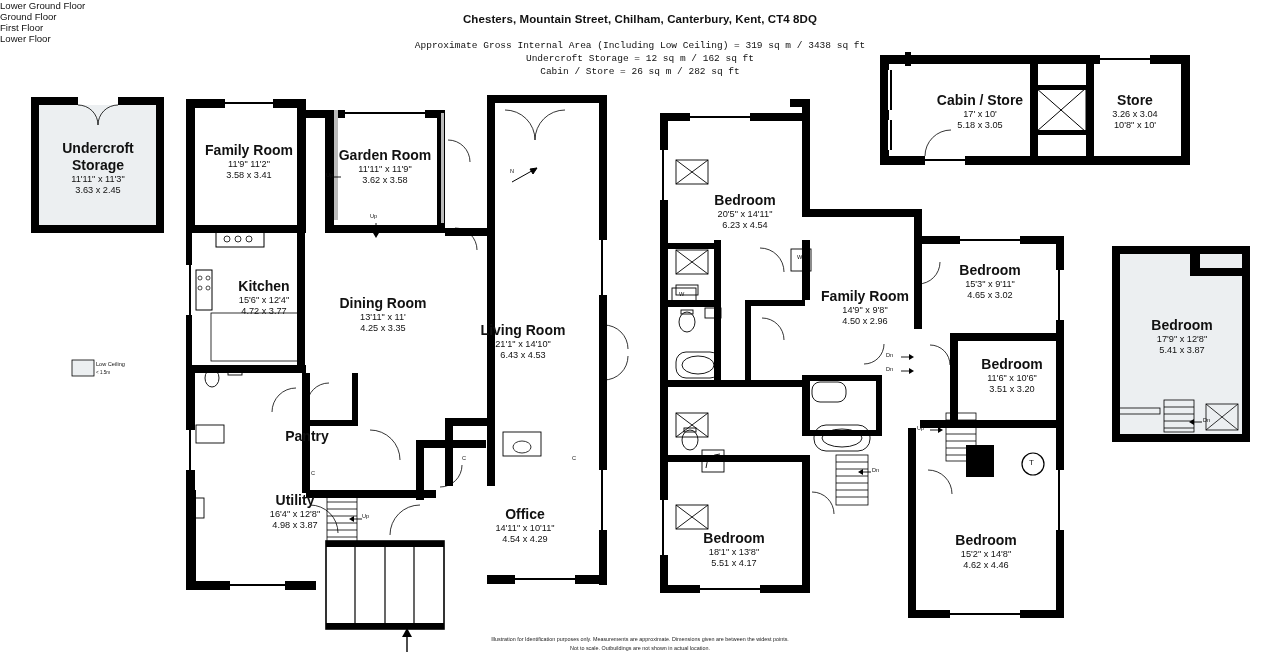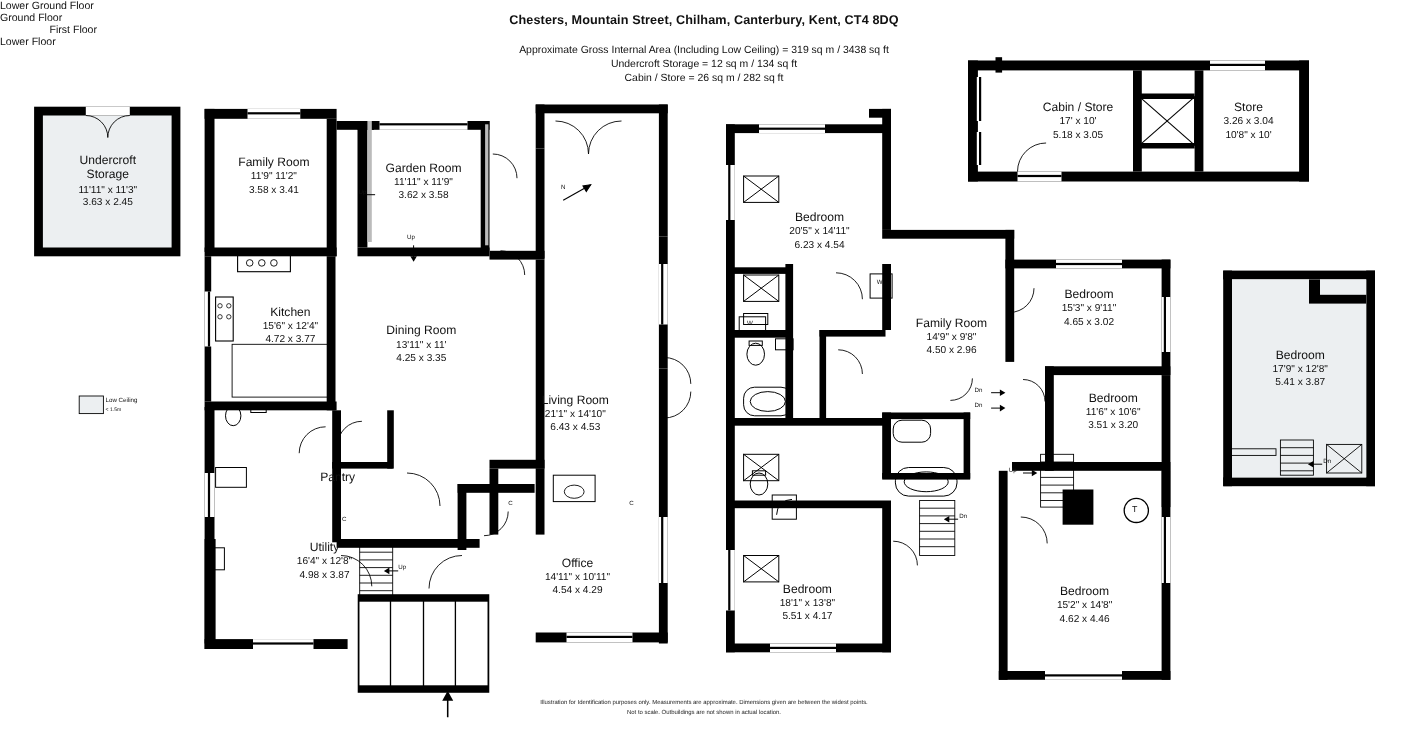--- a/index.html
+++ b/index.html
@@ -1,36 +1,36 @@
 <!DOCTYPE html>
 <html><head>
 <meta charset="utf-8">
 <style>
   html,body{margin:0;padding:0;background:#ffffff;}
   body{width:1280px;height:666px;position:relative;overflow:hidden;
        font-family:"Liberation Sans", sans-serif;color:#111;}
   .plan{position:absolute;left:0;top:0;width:1280px;height:666px;}
   .t{position:absolute;text-align:center;line-height:1.22;}
   .title{font-size:11.5px;font-weight:700;letter-spacing:.1px;}
-  .sub{font-size:9.5px;}
+  .sub{font-size:9.5px;font-family:Liberation Mono, monospace;}
   .room{font-size:9.2px;}
-  .room b{font-weight:400;font-size:11px;display:block;}
+  .room b{font-weight:700;font-size:14px;display:block;}
   .flabel{font-size:9.6px;font-weight:400;text-align:left;}
   .tiny{font-size:5.6px;}
   .micro{font-size:4.6px;}
   .note{font-size:5.4px;text-align:center;line-height:1.45;color:#222;}
   svg{position:absolute;left:0;top:0;overflow:visible;}
 </style>
 </head>
 <body>
 
 <div class="t title" style="left:340px;top:12px;width:600px;">Chesters, Mountain Street, Chilham, Canterbury, Kent, CT4 8DQ</div>
 
 <div class="t sub" style="left:340px;top:40px;width:600px;">Approximate Gross Internal Area (Including Low Ceiling) =  319 sq m / 3438 sq ft</div>
-<div class="t sub" style="left:340px;top:53px;width:600px;">Undercroft Storage = 12 sq m / 134 sq ft</div>
+<div class="t sub" style="left:340px;top:53px;width:600px;">Undercroft Storage = 12 sq m / 162 sq ft</div>
 <div class="t sub" style="left:340px;top:66px;width:600px;">Cabin / Store = 26 sq m / 282 sq ft</div>
 
 <svg class="plan" width="1280" height="666" viewBox="0 0 1280 666">
   <g fill="#000" stroke="none">
 
     <rect x="31" y="97" width="133" height="136" fill="#000"></rect>
     <rect x="39" y="105" width="117" height="120" fill="#eceff1"></rect>
 
     <rect x="78" y="97" width="40" height="8" fill="#fff"></rect>
     <path d="M78 105 a20 20 0 0 1 20 20" fill="none" stroke="#000" stroke-width="0.8"></path>
@@ -355,21 +355,21 @@
   <span>15'6" x 12'4"</span><br>
   <span>4.72 x 3.77</span>
 </div>
 
 <div class="t room" style="left:330px;top:295px;width:106px;">
   <b>Dining Room</b>
   <span>13'11" x 11'</span><br>
   <span>4.25 x 3.35</span>
 </div>
 
-<div class="t room" style="left:470px;top:322px;width:106px;margin-top:36px;">
+<div class="t room" style="left:470px;top:322px;width:106px;">
   <b>Living Room</b>
   <span>21'1" x 14'10"</span><br>
   <span>6.43 x 4.53</span>
 </div>
 
 <div class="t room" style="left:280px;top:428px;width:54px;">
   <b>Pantry</b>
 </div>
 
 <div class="t room" style="left:205px;top:492px;width:92px;padding-left:44px;">
@@ -433,21 +433,21 @@
 </div>
 
 <div class="t room" style="left:1090px;top:92px;width:90px;">
   <b>Store</b>
   <span>3.26 x 3.04</span><br>
   <span>10'8" x 10'</span>
 </div>
 
 <div class="flabel" style="left:31px;top:238px;">Lower Ground Floor</div>
 <div class="flabel" style="left:183px;top:599px;">Ground Floor</div>
-<div class="flabel" style="left:655px;top:607px;padding-left:45px;">First Floor</div>
+<div class="flabel" style="left:655px;top:607px;">First Floor</div>
 <div class="flabel" style="left:1100px;top:447px;">Lower Floor</div>
 
 <div class="tiny" style="position:absolute;left:96px;top:361px;">Low Ceiling</div>
 <div class="micro" style="position:absolute;left:96px;top:370px;">&lt; 1.5m</div>
 
 <div class="tiny" style="position:absolute;left:326px;top:172px;">Up</div>
 <div class="tiny" style="position:absolute;left:370px;top:213px;">Up</div>
 <div class="tiny" style="position:absolute;left:362px;top:513px;">Up</div>
 <div class="tiny" style="position:absolute;left:311px;top:470px;">C</div>
 <div class="tiny" style="position:absolute;left:462px;top:455px;">C</div>

